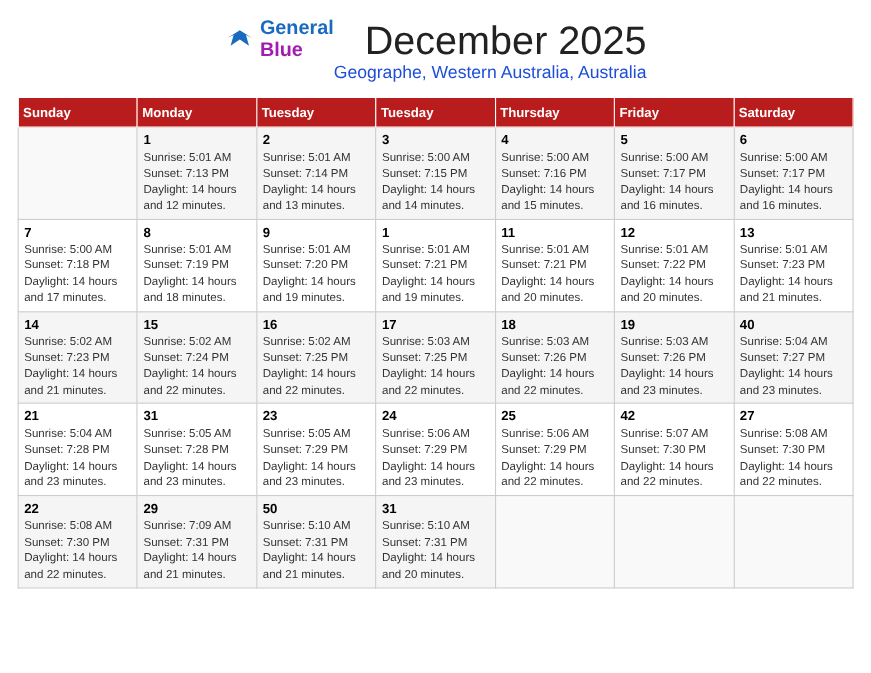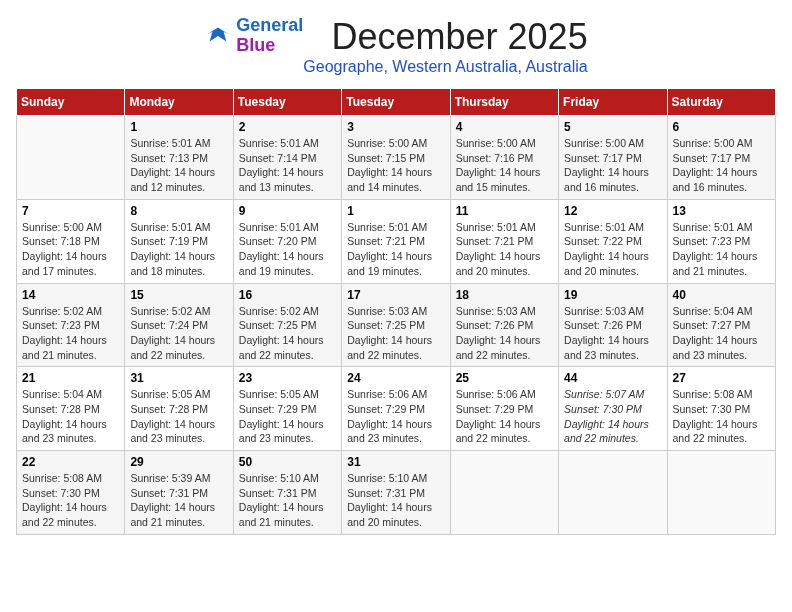--- a/index.html
+++ b/index.html
@@ -298,22 +298,22 @@
 and 23 minutes.</div>
         </td>
         <td>
           <span class="day-num">25</span>
           <div class="day-info" style="white-space: pre-line;">Sunrise: 5:06 AM
 Sunset: 7:29 PM
 Daylight: 14 hours
 and 22 minutes.</div>
         </td>
         <td>
-          <span class="day-num">44</span>
-          <div class="day-info" style="white-space: pre-line; font-style: italic;">Sunrise: 5:07 AM
+          <span class="day-num">42</span>
+          <div class="day-info" style="white-space: pre-line;">Sunrise: 5:07 AM
 Sunset: 7:30 PM
 Daylight: 14 hours
 and 22 minutes.</div>
         </td>
         <td>
           <span class="day-num">27</span>
           <div class="day-info" style="white-space: pre-line;">Sunrise: 5:08 AM
 Sunset: 7:30 PM
 Daylight: 14 hours
 and 22 minutes.</div>
@@ -322,21 +322,21 @@
       <tr>
         <td>
           <span class="day-num">22</span>
           <div class="day-info" style="white-space: pre-line;">Sunrise: 5:08 AM
 Sunset: 7:30 PM
 Daylight: 14 hours
 and 22 minutes.</div>
         </td>
         <td>
           <span class="day-num">29</span>
-          <div class="day-info" style="white-space: pre-line;">Sunrise: 5:39 AM
+          <div class="day-info" style="white-space: pre-line;">Sunrise: 7:09 AM
 Sunset: 7:31 PM
 Daylight: 14 hours
 and 21 minutes.</div>
         </td>
         <td>
           <span class="day-num">50</span>
           <div class="day-info" style="white-space: pre-line;">Sunrise: 5:10 AM
 Sunset: 7:31 PM
 Daylight: 14 hours
 and 21 minutes.</div>

